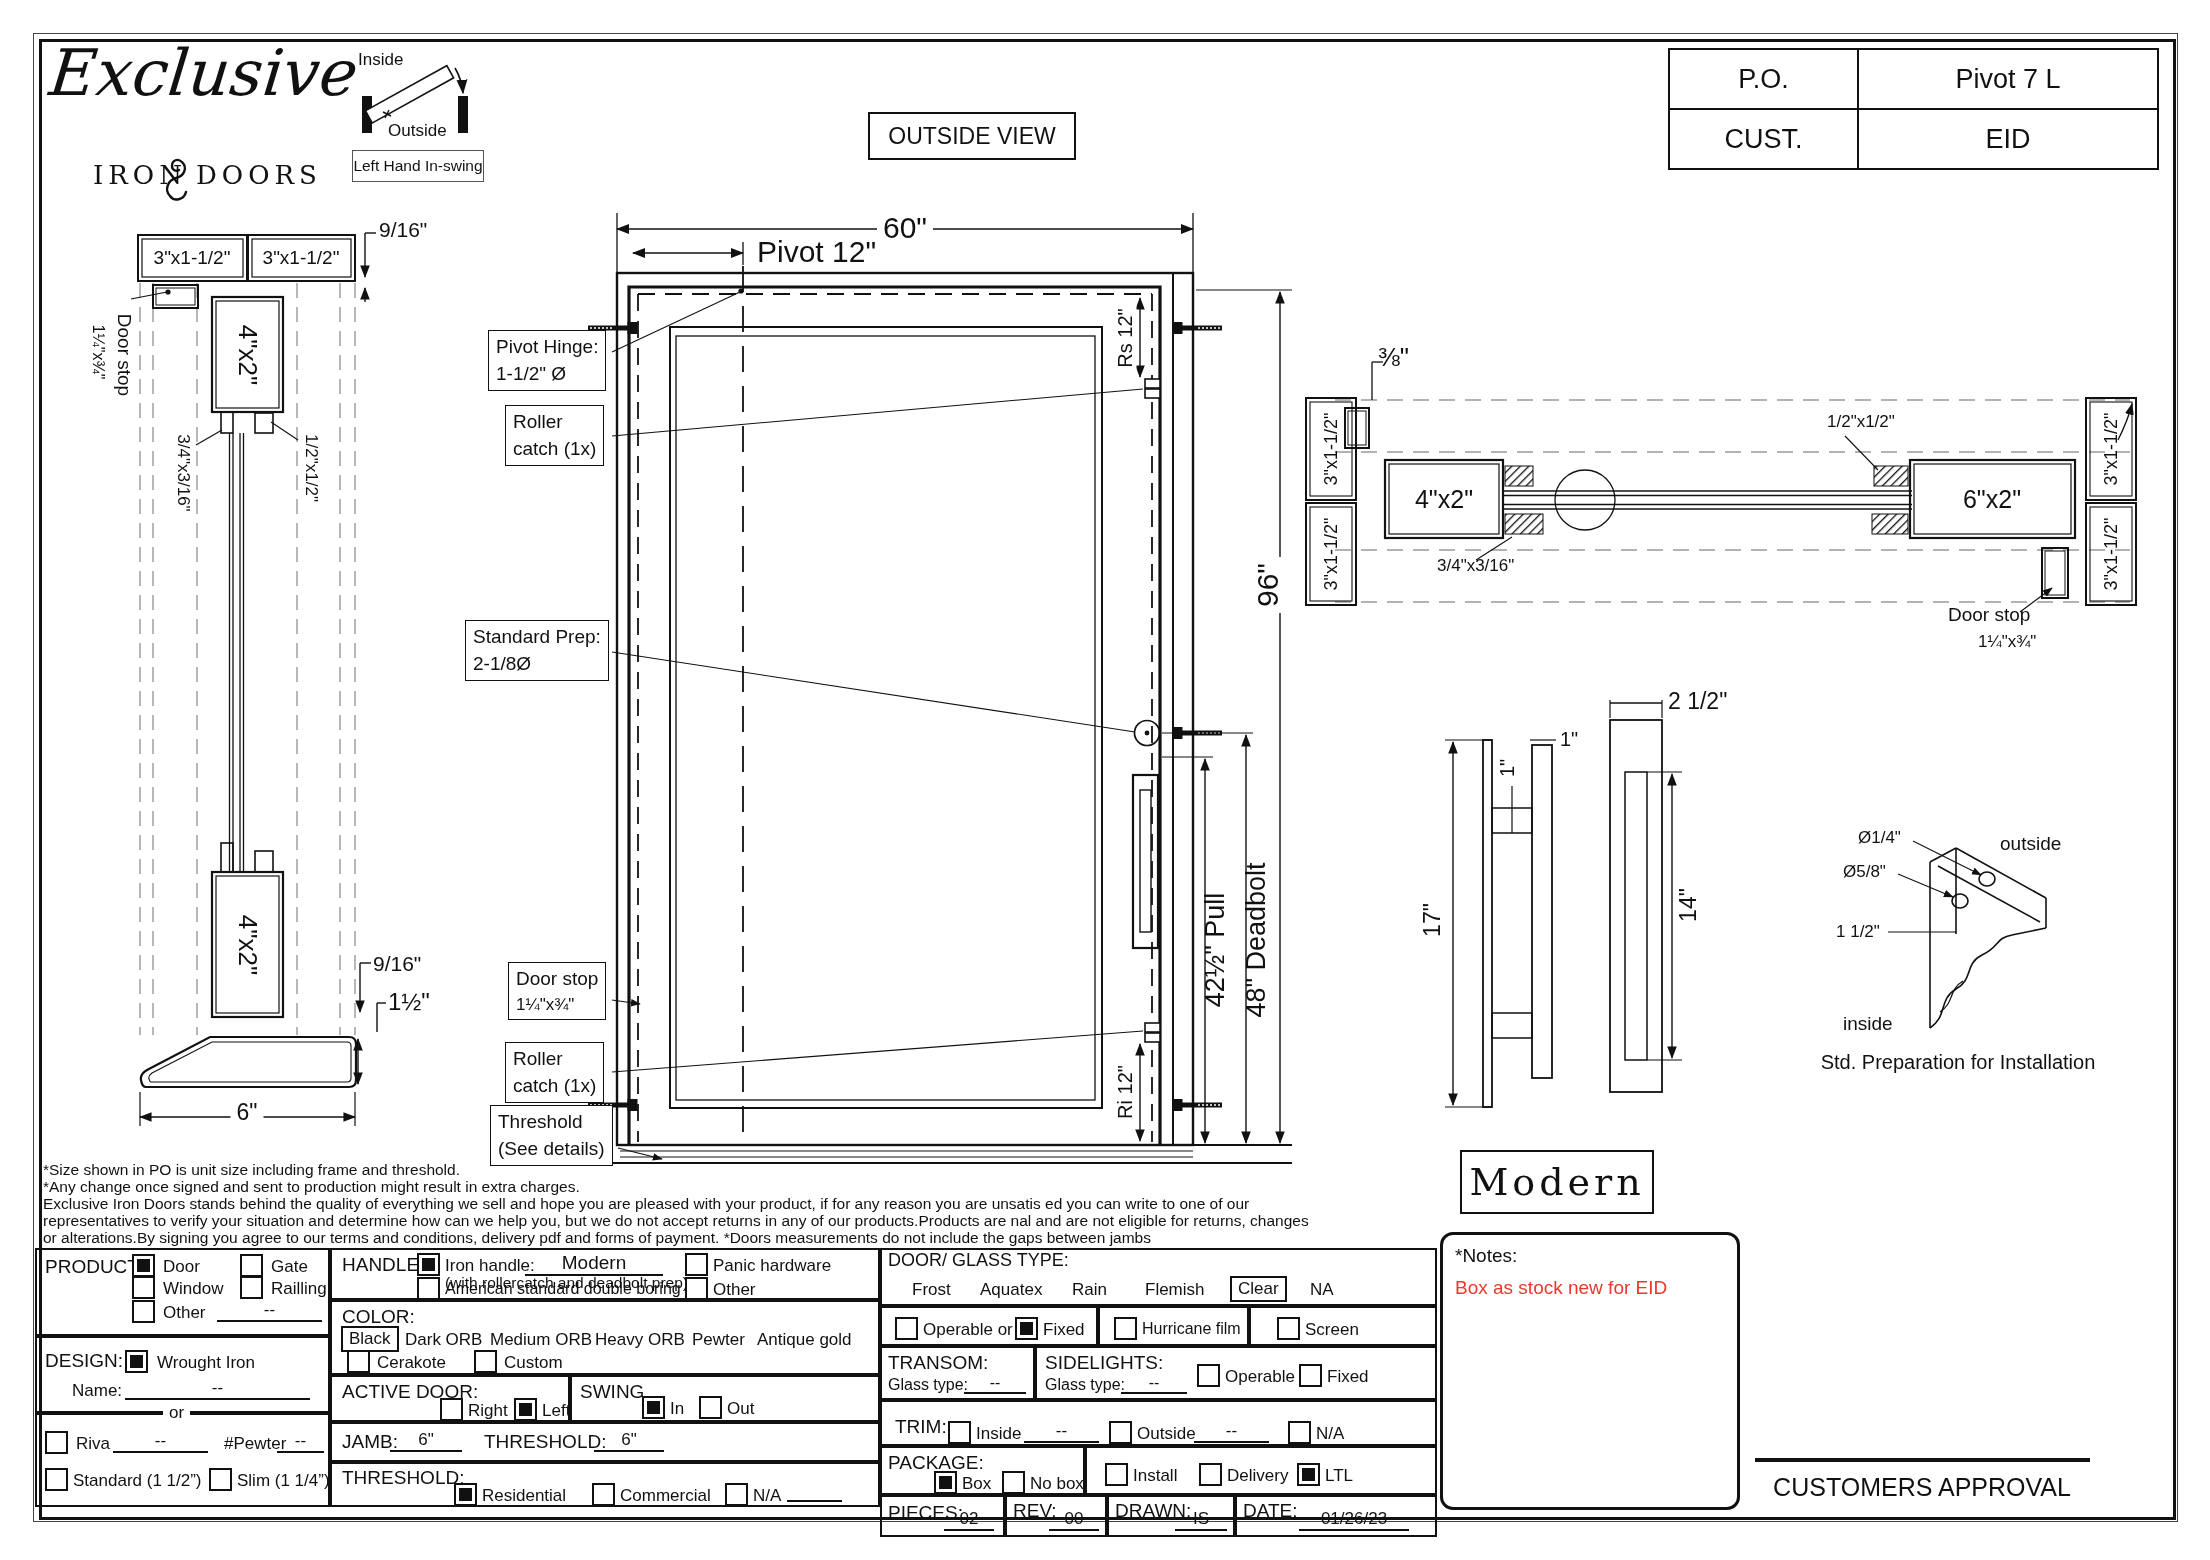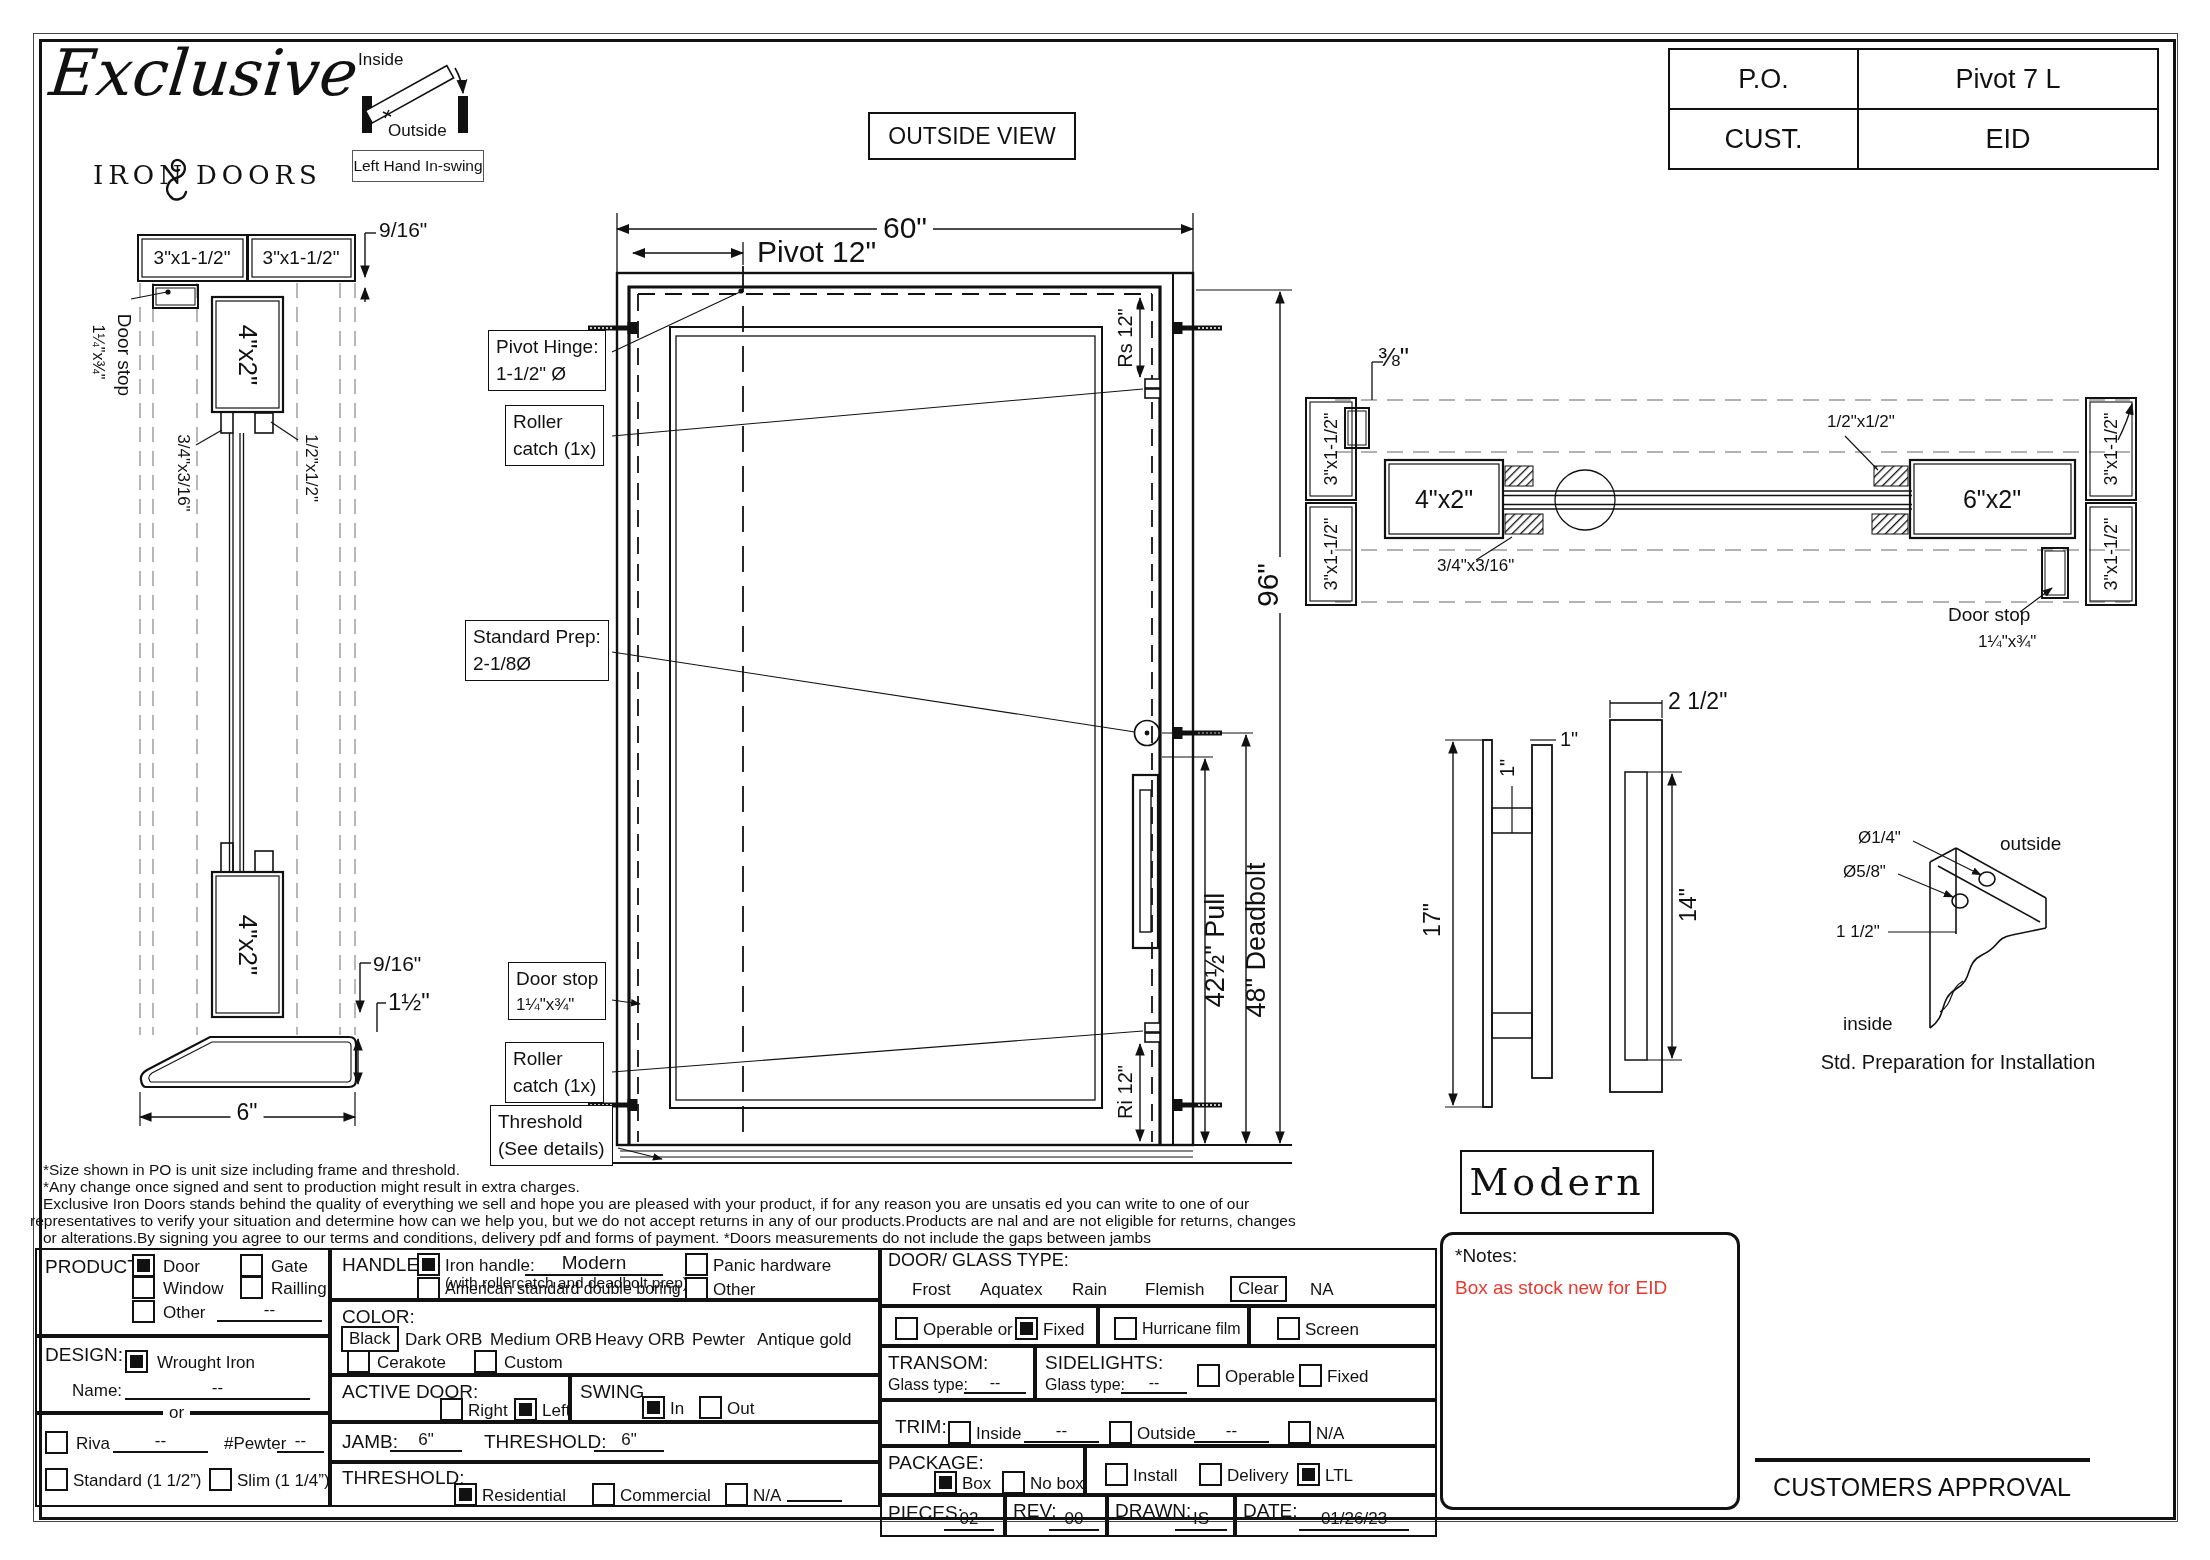--- a/index.html
+++ b/index.html
@@ -377,39 +377,39 @@
   <div class="t" style="left:1836px;top:922px;font-size:17px;">1 1/2"</div>
   <div class="t" style="left:2000px;top:833px;font-size:19px;">outside</div>
   <div class="t" style="left:1843px;top:1013px;font-size:19px;">inside</div>
   <div class="t c" style="left:1958px;top:1062px;font-size:20px;">Std. Preparation for Installation</div>
 
   <div class="modernBox">Modern</div>
 
   <div class="t ft15" style="left:43px;top:1161px;">*Size shown in PO is unit size including frame and threshold.</div>
   <div class="t ft15" style="left:43px;top:1178px;">*Any change once signed and sent to production might result in extra charges.</div>
   <div class="t ft15" style="left:43px;top:1195px;">Exclusive Iron Doors stands behind the quality of everything we sell and hope you are pleased with your product, if for any reason you are unsatis    ed you can write to one of our</div>
-  <div class="t ft15" style="left:30px;top:1212px;">representatives to verify your situation and determine how can we help you, but we do not accept returns in any of our products.Products are     nal and are not eligible for returns, changes</div>
+  <div class="t ft15" style="left:43px;top:1212px;">representatives to verify your situation and determine how can we help you, but we do not accept returns in any of our products.Products are     nal and are not eligible for returns, changes</div>
   <div class="t ft15" style="left:43px;top:1229px;">or alterations.By signing you agree to our terms and conditions, delivery pdf and forms of payment. *Doors measurements do not include the gaps between jambs</div>
 
   <div class="cell" style="left:35px;top:1248px;width:295px;height:88px;">
     <span class="ft19" style="left:8px;top:6px;">PRODUCT:</span>
     <span class="cb on" style="left:95px;top:4px;"></span>
     <span class="ft17" style="left:126px;top:7px;">Door</span>
     <span class="cb" style="left:203px;top:4px;"></span>
     <span class="ft17" style="left:234px;top:7px;">Gate</span>
     <span class="cb" style="left:95px;top:26px;"></span>
     <span class="ft17" style="left:126px;top:29px;">Window</span>
     <span class="cb" style="left:203px;top:26px;"></span>
     <span class="ft17" style="left:234px;top:29px;">Railling</span>
     <span class="cb" style="left:95px;top:50px;"></span>
     <span class="ft17" style="left:126px;top:53px;">Other</span>
     <span class="blank ft17" style="left:180px;top:50px;width:105px;">--</span>
   </div>
   <div class="cell" style="left:35px;top:1336px;width:295px;height:77px;">
-    <span class="ft19" style="left:8px;top:6px;">DESIGN:</span>
+    <span class="ft19" style="left:8px;top:12px;">DESIGN:</span>
     <span class="cb on" style="left:88px;top:12px;"></span>
     <span class="ft17" style="left:120px;top:15px;">Wrought Iron</span>
     <span class="ft17" style="left:35px;top:43px;">Name:</span>
     <span class="blank ft17" style="left:88px;top:40px;width:185px;">--</span>
   </div>
   <div class="cell" style="left:35px;top:1413px;width:295px;height:94px;">
     <span class="ft17 wbg" style="left:126px;top:-12px;">or</span>
     <span class="cb" style="left:8px;top:16px;"></span>
     <span class="ft17" style="left:39px;top:19px;">Riva</span>
     <span class="blank ft17" style="left:76px;top:16px;width:95px;">--</span>

